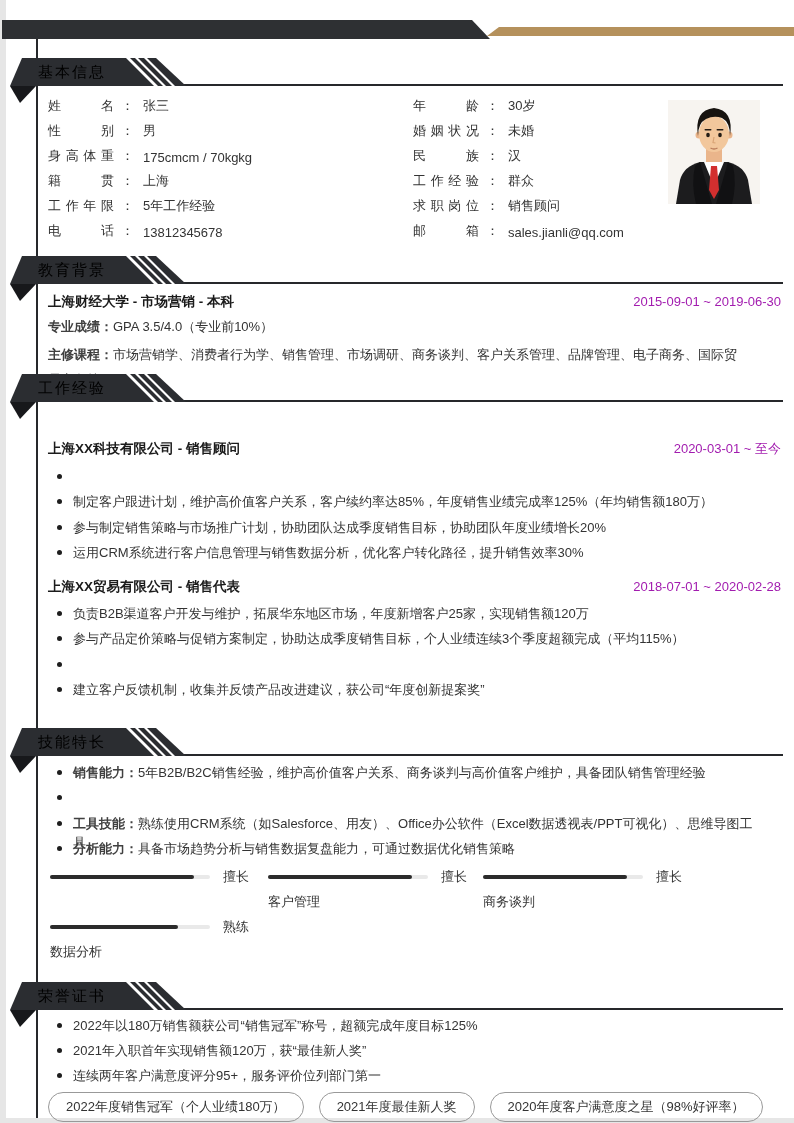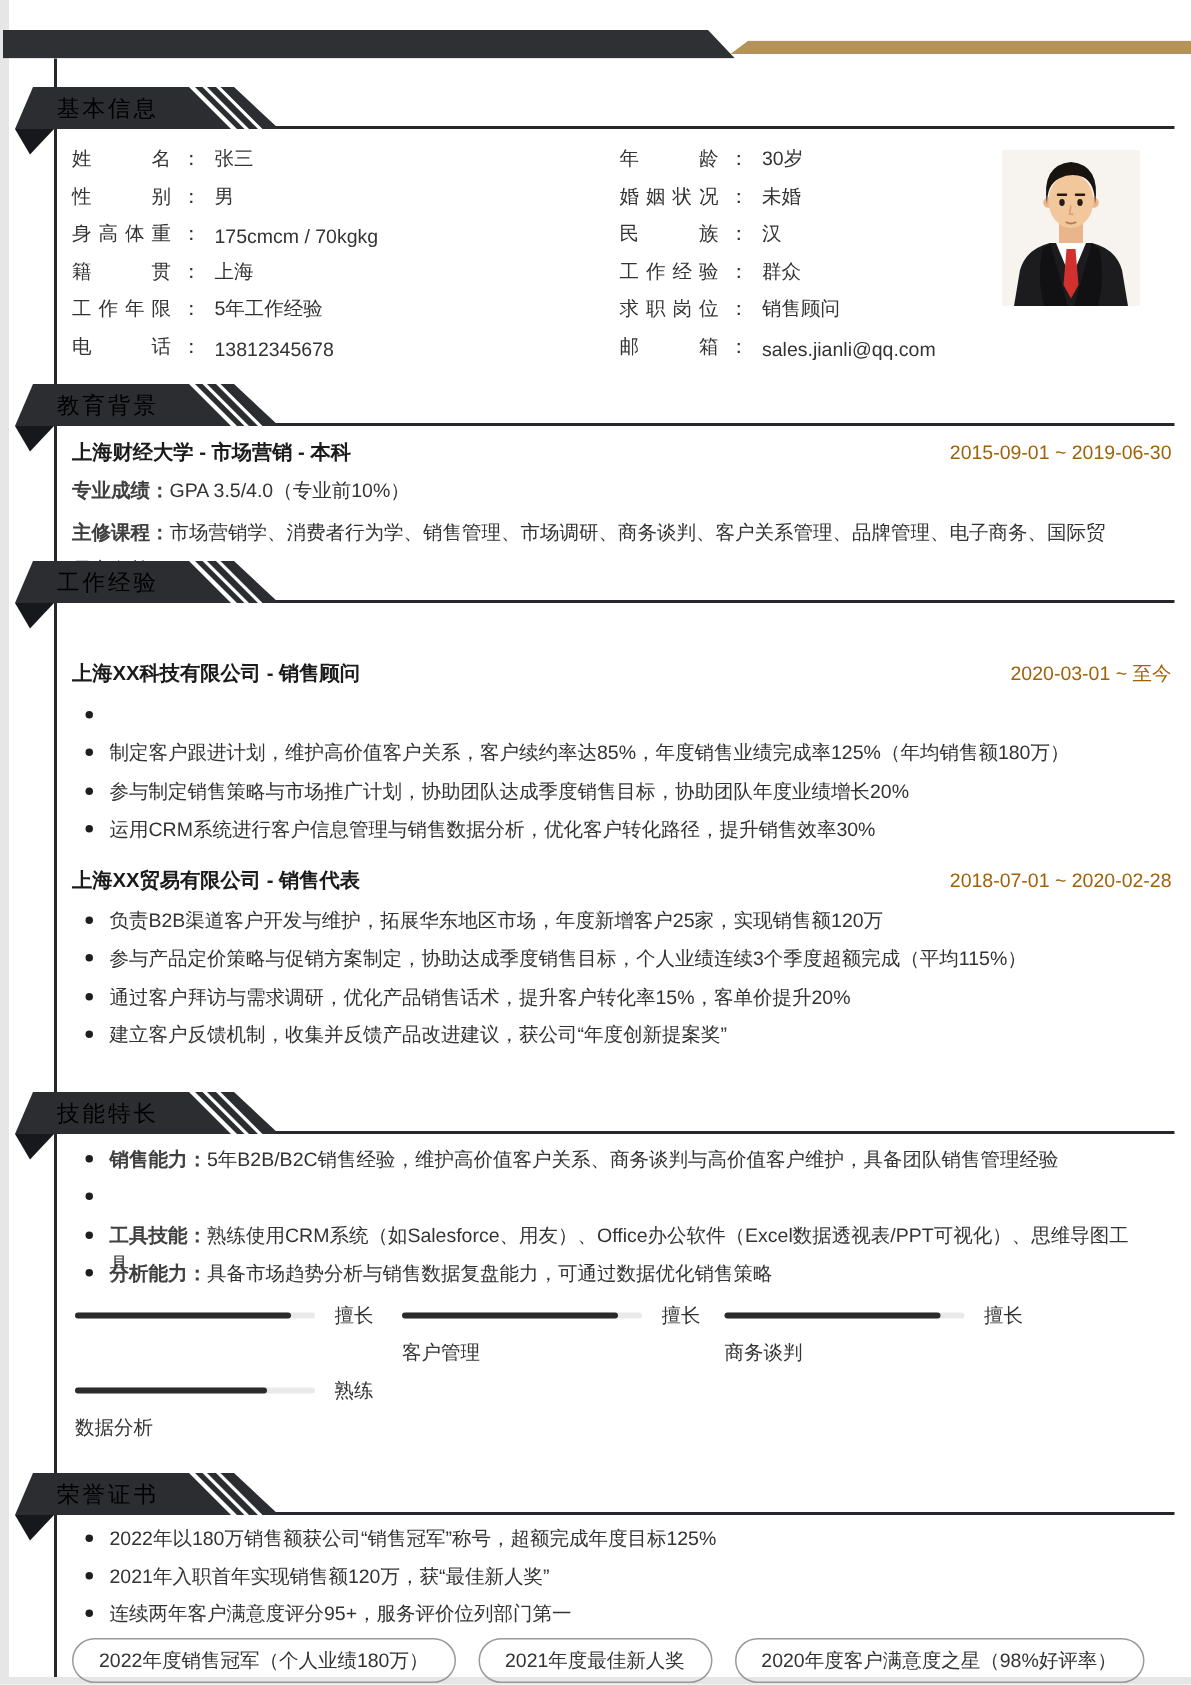--- a/index.html
+++ b/index.html
@@ -22,21 +22,21 @@
   .ribbon{position:absolute;left:0;top:0;}
   .sec-title{position:absolute;left:30px;top:7px;color:#000000;font-weight:normal;font-size:15px;letter-spacing:2px;}
   
   .info-row{position:absolute;height:20px;display:flex;align-items:flex-end;}
   .f-label{display:inline-block;width:66px;text-align:justify;text-align-last:justify;color:#333;}
   .f-colon{margin:0 9px 0 7px;}
   .photo{position:absolute;left:668px;top:100px;width:92px;height:104px;overflow:hidden;}
   
   .row-flex{position:absolute;left:48px;right:13px;display:flex;justify-content:space-between;align-items:baseline;}
   .h-bold{font-weight:bold;font-size:13.5px;color:#1b1b1b;}
-  .date{font-size:13px;color:#a16207;}
+  .date{font-size:13px;color:#a21caf;}
   .inline-line{position:absolute;left:48px;font-size:13px;color:#333;}
   .b-label{font-weight:bold;color:#404040;}
   .par{position:absolute;left:48px;right:45px;line-height:25px;}
   
   .bullet{position:absolute;left:57px;right:30px;display:flex;align-items:flex-start;line-height:19px;}
   .dot{flex:0 0 5px;width:5px;height:5px;border-radius:50%;background:#1e1e1e;margin:7px 11px 0 0;}
   
   .bar-group{position:absolute;width:210px;}
   .bar-row{display:flex;align-items:center;gap:13px;height:10px;}
   .bar-track{width:160px;height:4px;background:#e9e9e9;border-radius:2px;position:relative;}
@@ -210,21 +210,20 @@
 <div class="bullet" style="top:604px">
     <span class="dot"></span>
     <span>负责B2B渠道客户开发与维护，拓展华东地区市场，年度新增客户25家，实现销售额120万</span>
   </div>
 <div class="bullet" style="top:629px">
     <span class="dot"></span>
     <span>参与产品定价策略与促销方案制定，协助达成季度销售目标，个人业绩连续3个季度超额完成（平均115%）</span>
   </div>
 <div class="bullet" style="top:655px">
     <span class="dot"></span>
-    <span>通过客户拜访与需求调研，优化产品销售话术，提升客户转化率15%，客单价提升20%</span>
   </div>
 <div class="bullet" style="top:680px">
     <span class="dot"></span>
     <span>建立客户反馈机制，收集并反馈产品改进建议，获公司“年度创新提案奖”</span>
   </div>
 
 <div class="sec-head" style="top:726px">
   <div class="sec-rule"></div>
   <svg class="ribbon" width="290" height="50" viewBox="0 0 290 50">
     <polygon points="2,30 28,30 12,47" fill="#17181b"></polygon>

